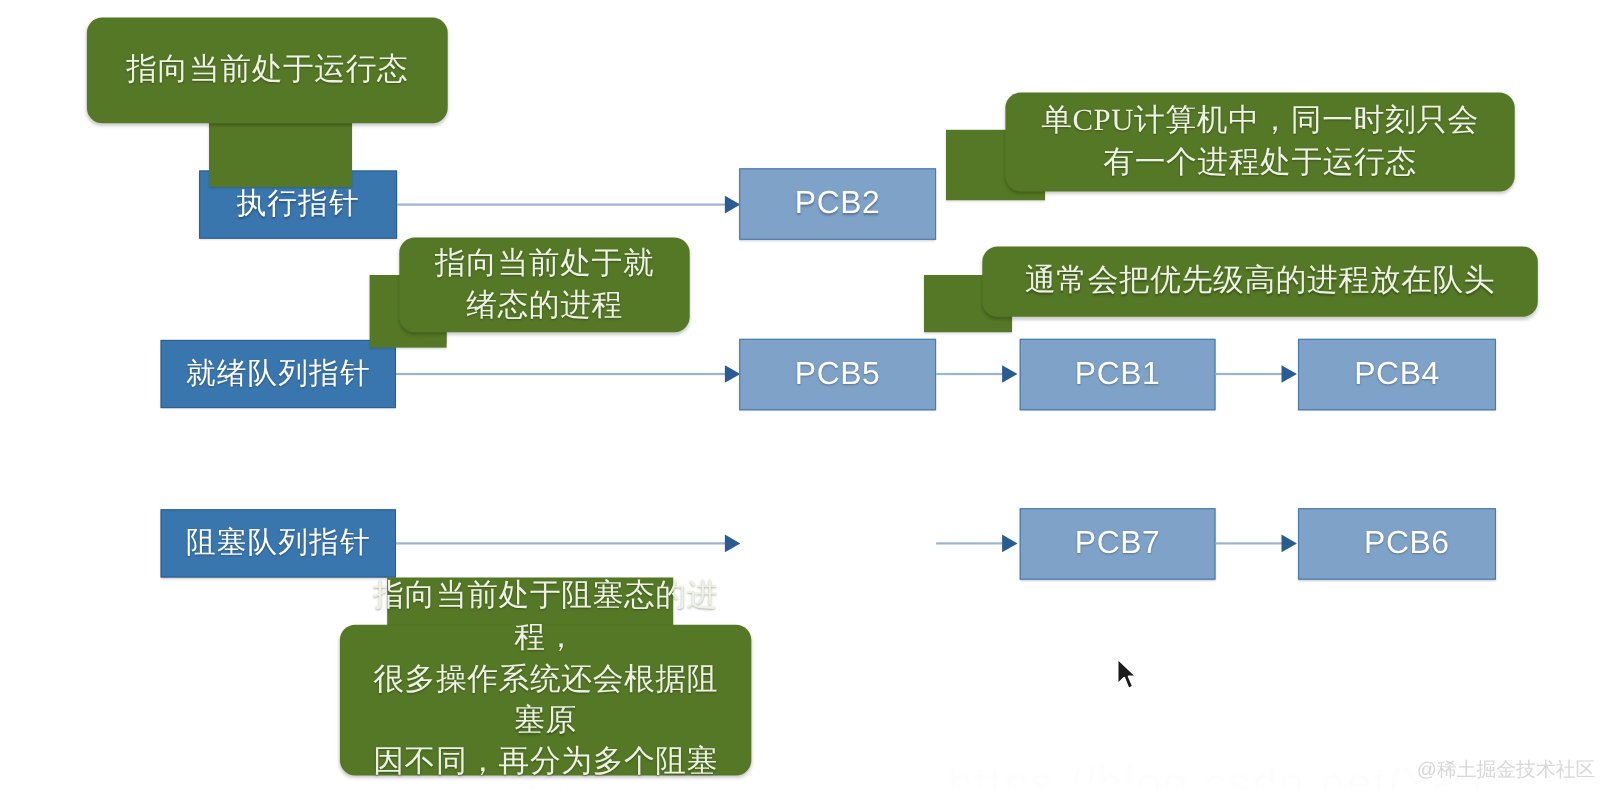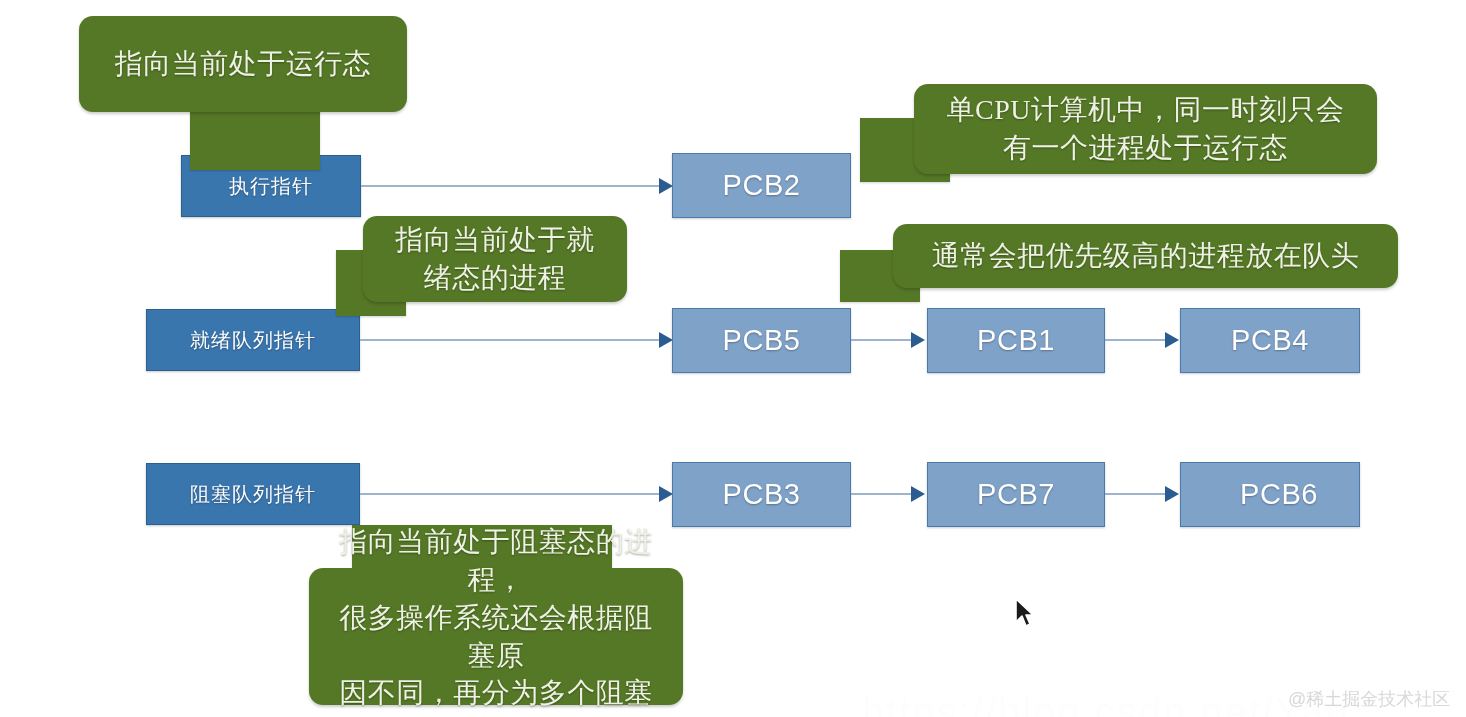--- a/index.html
+++ b/index.html
@@ -27,21 +27,21 @@
     justify-content: center;
     color: #ffffff;
     text-align: center;
     letter-spacing: 1px;
     text-shadow: 0 1px 2px rgba(0,0,0,0.30);
     line-height: 1.1;
   }
   .box.pointer {
     background: #3a76ae;
     border: 1px solid #2d5f8e;
-    font-size: 20px;
+    font-size: 27px;
     font-family: "Liberation Serif", "DejaVu Serif", serif;
     box-shadow: 0 1px 2px rgba(0,0,0,0.22);
   }
   .box.pcb {
     background: #7fa2c8;
     border: 1px solid #4a79ab;
     font-size: 29px;
     font-family: "Liberation Sans", "DejaVu Sans", sans-serif;
     letter-spacing: 0.5px;
     box-shadow: 0 1px 2px rgba(0,0,0,0.20);
@@ -144,21 +144,20 @@
   <div class="arrow-line" style="left:1105px; top:339px; width:62px;"></div>
   <div class="arrow-head" style="left:1165px; top:332px;"></div>
 
   <div class="box pcb" style="left:1180px; top:308px; width:180px; height:65px;">PCB4</div>
 
   <div class="box pointer" style="left:146px; top:463px; width:214px; height:62px;">阻塞队列指针</div>
 
   <div class="arrow-line" style="left:360px; top:493px; width:301px;"></div>
   <div class="arrow-head" style="left:659px; top:486px;"></div>
 
-  <div class="box pcb" style="left:672px; top:462px; width:179px; height:65px;">PCB3</div>
 
   <div class="arrow-line" style="left:851px; top:493px; width:62px;"></div>
   <div class="arrow-head" style="left:911px; top:486px;"></div>
 
   <div class="box pcb" style="left:927px; top:462px; width:178px; height:65px;">PCB7</div>
 
   <div class="arrow-line" style="left:1105px; top:493px; width:62px;"></div>
   <div class="arrow-head" style="left:1165px; top:486px;"></div>
 
   <div class="box pcb" style="left:1180px; top:462px; width:180px; height:65px;padding-left:18px;">PCB6</div>

